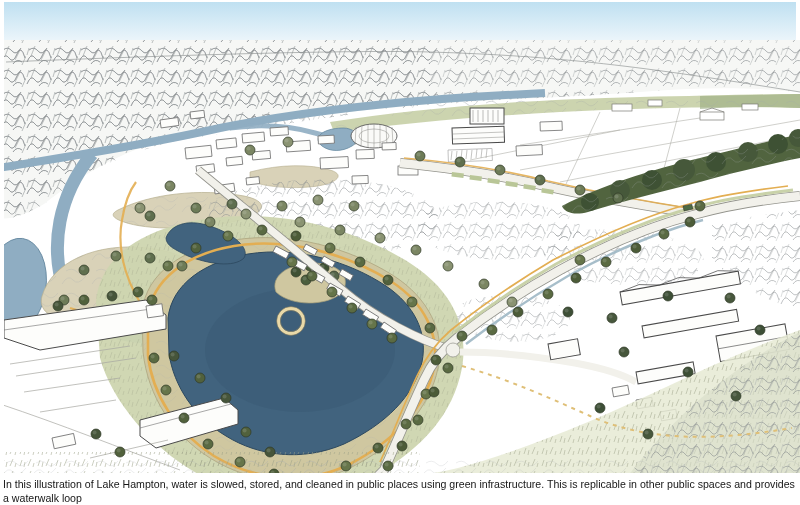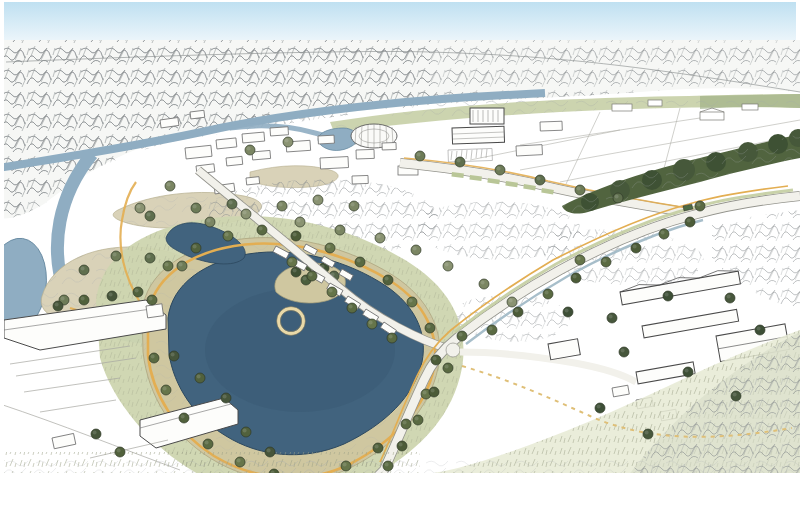--- a/index.html
+++ b/index.html
@@ -393,13 +393,17 @@
         <use href="#tree" x="624" y="352" color="#47573c"></use>
       <use href="#tree" x="688" y="372" color="#3d4f36"></use>
         <use href="#tree" x="736" y="396" color="#47573c"></use>
       <use href="#tree" x="600" y="408" color="#3d4f36"></use>
         <use href="#tree" x="648" y="434" color="#47573c"></use>
     </g>
 
     <rect x="0" y="0" width="4" height="473" fill="#ffffff"></rect>
   </svg>
 
+  <div class="caption">
+    <span>In this illustration of Lake Hampton, water is slowed, stored, and cleaned in public places using green infrastructure. This is replicable in other public spaces and provides a waterwalk loop</span>
+
+  </div>
 </div>
 
 </body></html>

